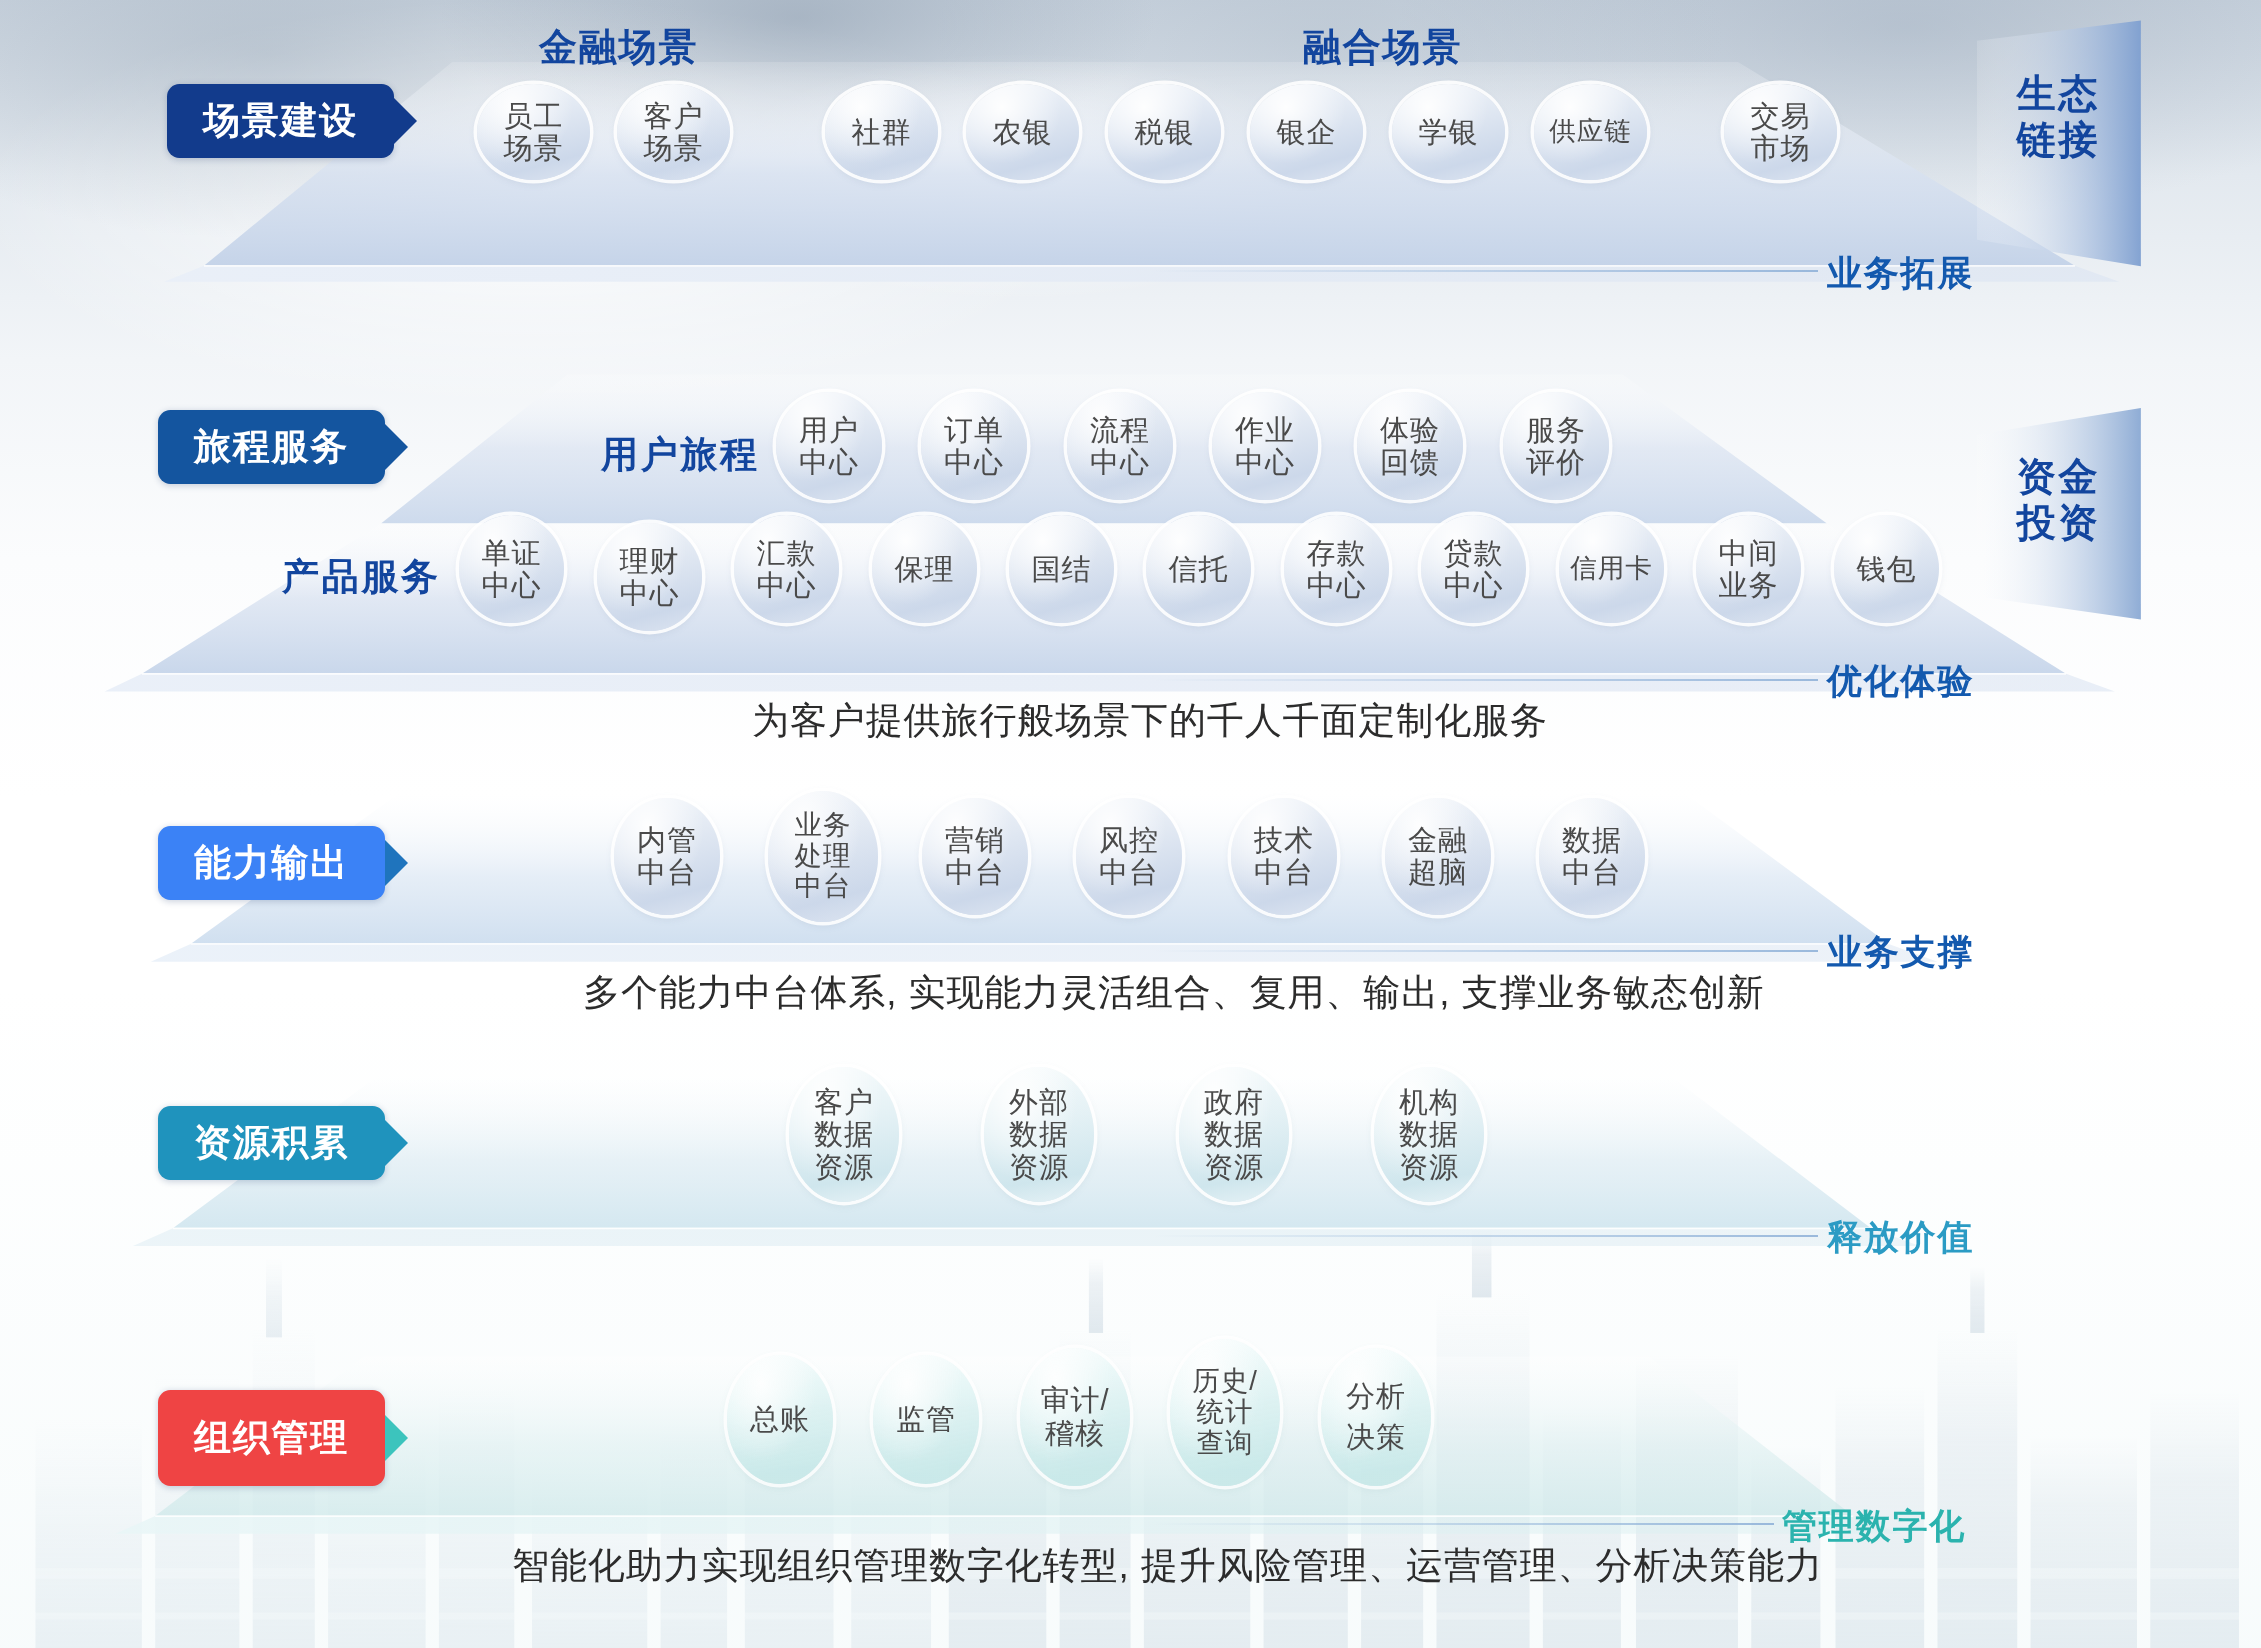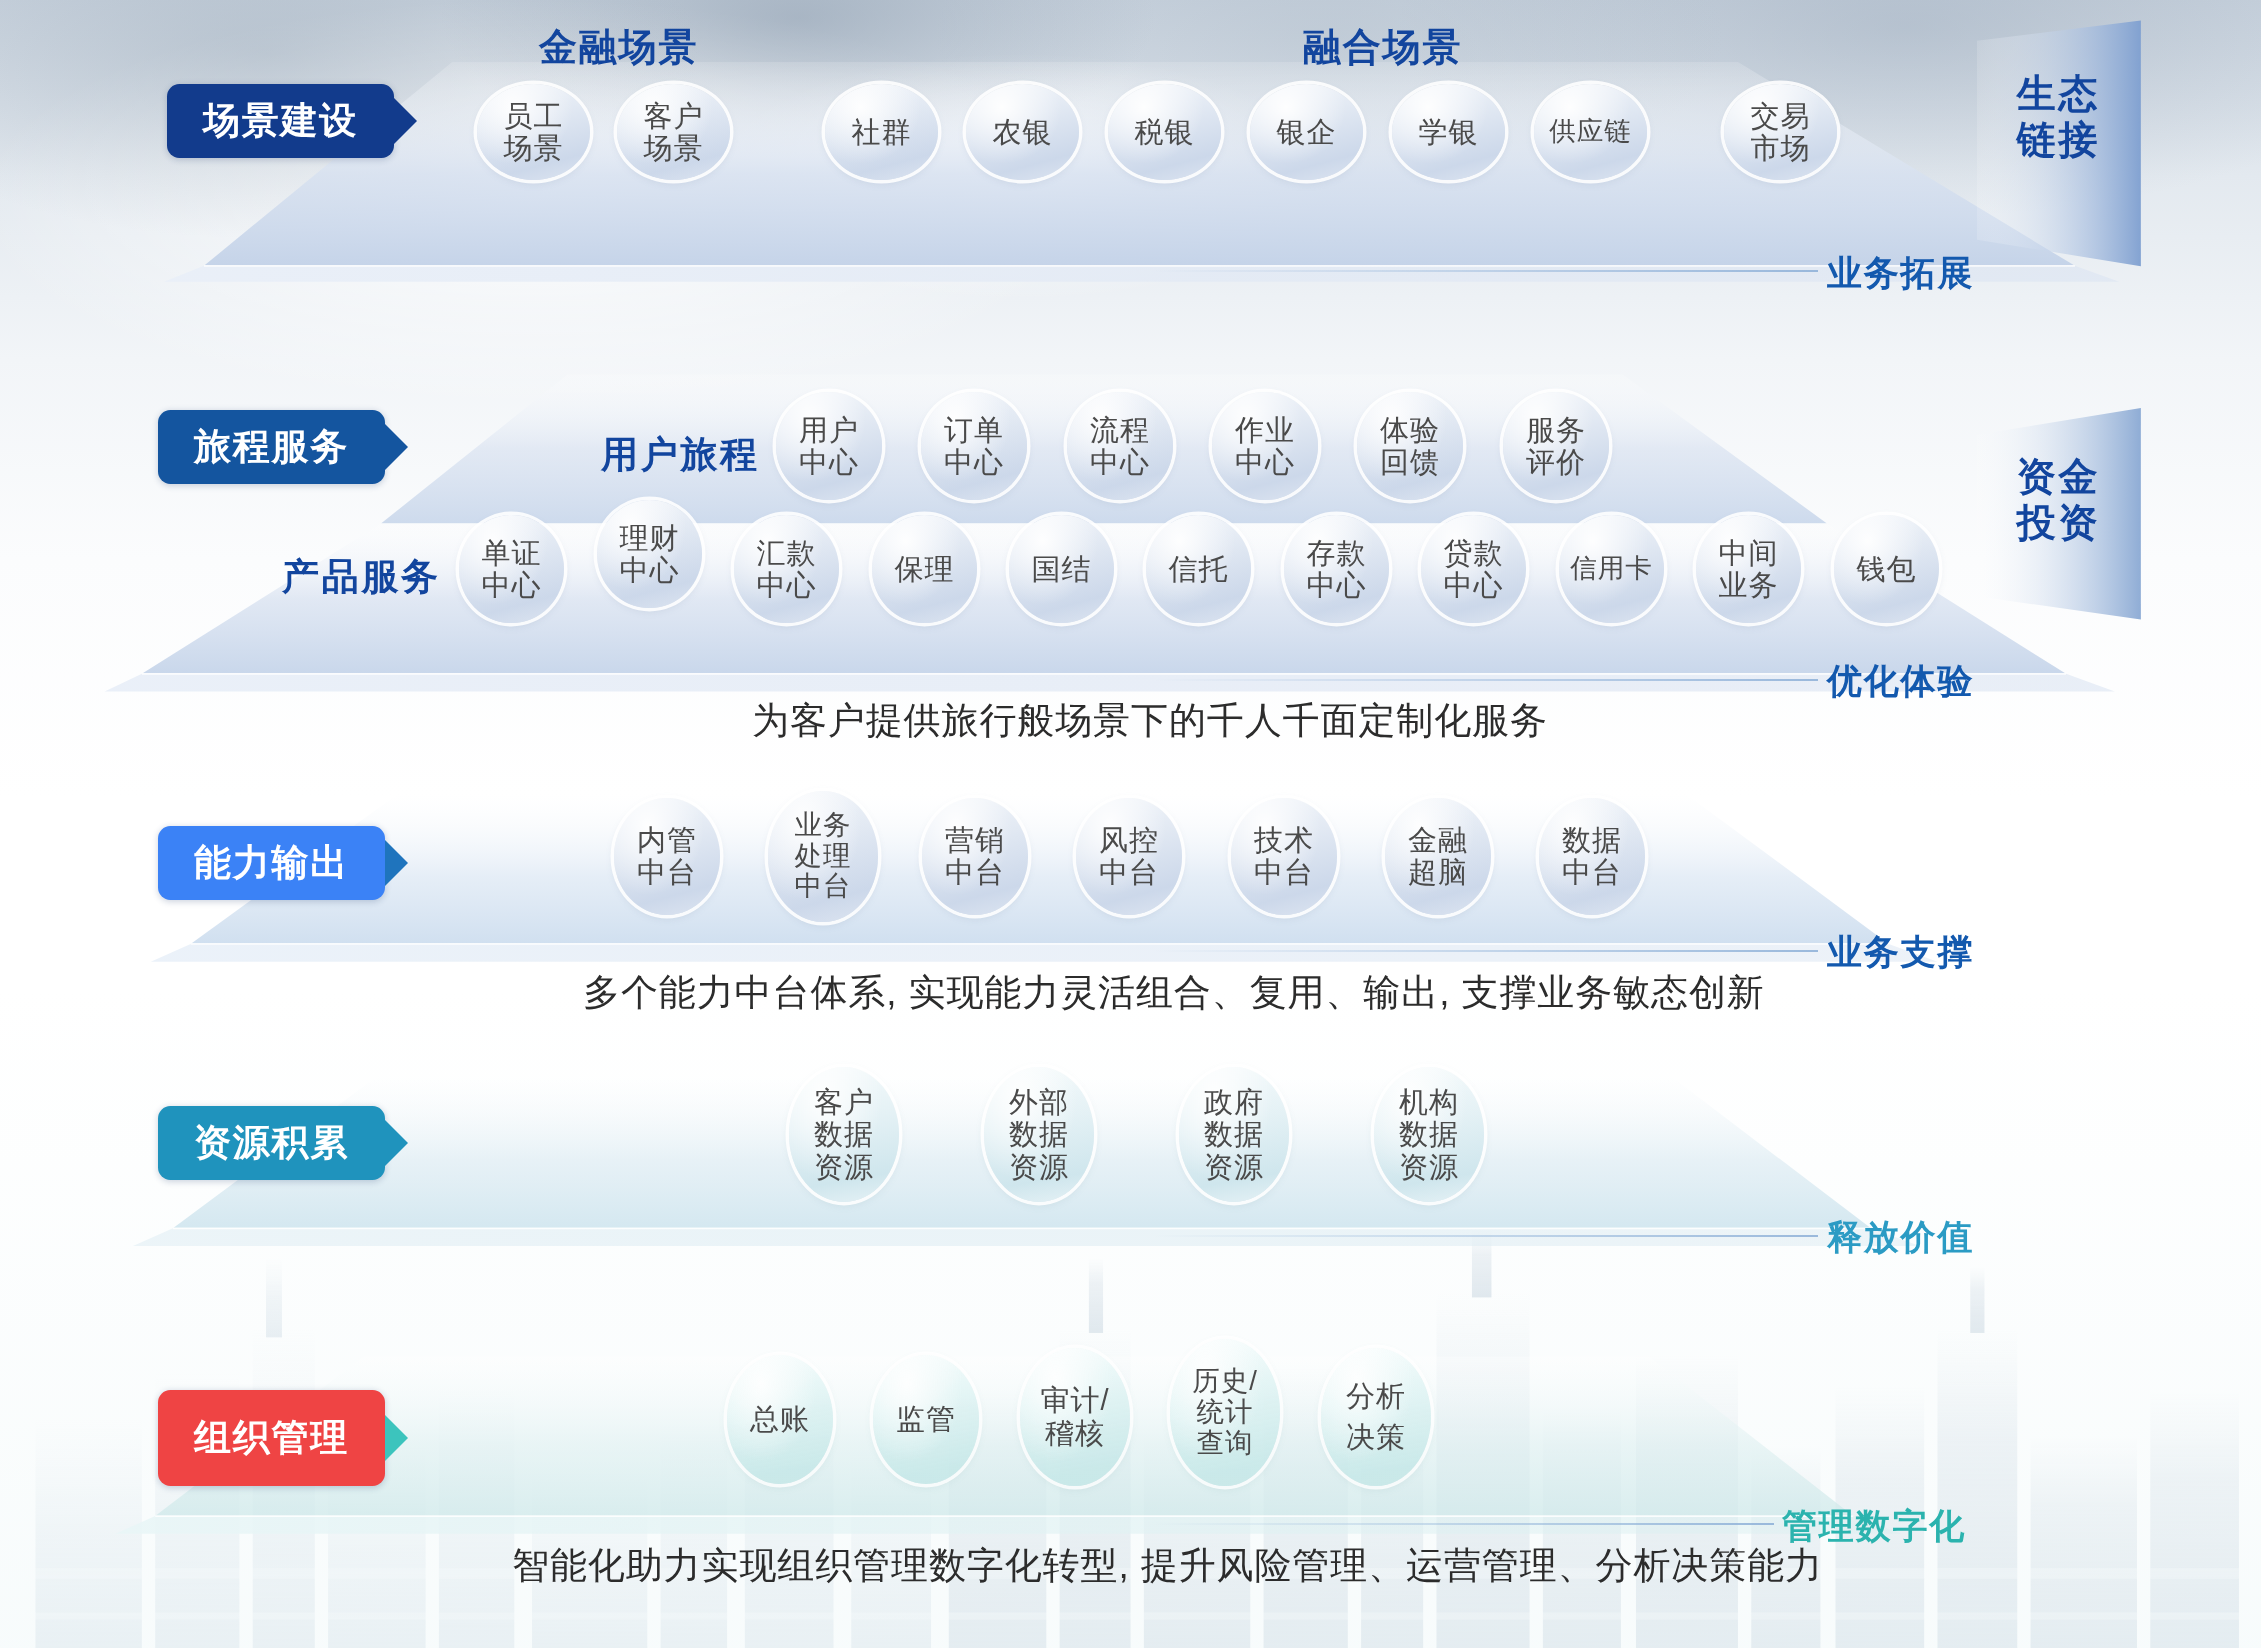--- a/index.html
+++ b/index.html
@@ -272,21 +272,21 @@
     <span>服务</span>
       <span>评价</span>
   </div>
 
   <div class="sechead" style="left:282px;top:197px;">产品服务</div>
 
   <div class="bub b-blue" style="left:459px;top:160px;width:105px;height:108px;">
     <span>单证</span>
       <span>中心</span>
   </div>
-  <div class="bub b-blue" style="left:597px;top:145px;width:105px;height:108px;text-align:center;">
+  <div class="bub b-blue" style="left:597px;top:168px;width:105px;height:108px;text-align:center;">
     <span>理财</span>
       <span>中心</span>
   </div>
   <div class="bub b-blue" style="left:734px;top:160px;width:105px;height:108px;">
     <span>汇款</span>
       <span>中心</span>
   </div>
   <div class="bub b-blue" style="left:872px;top:160px;width:105px;height:108px;">
     <span>保理</span>
   </div>

